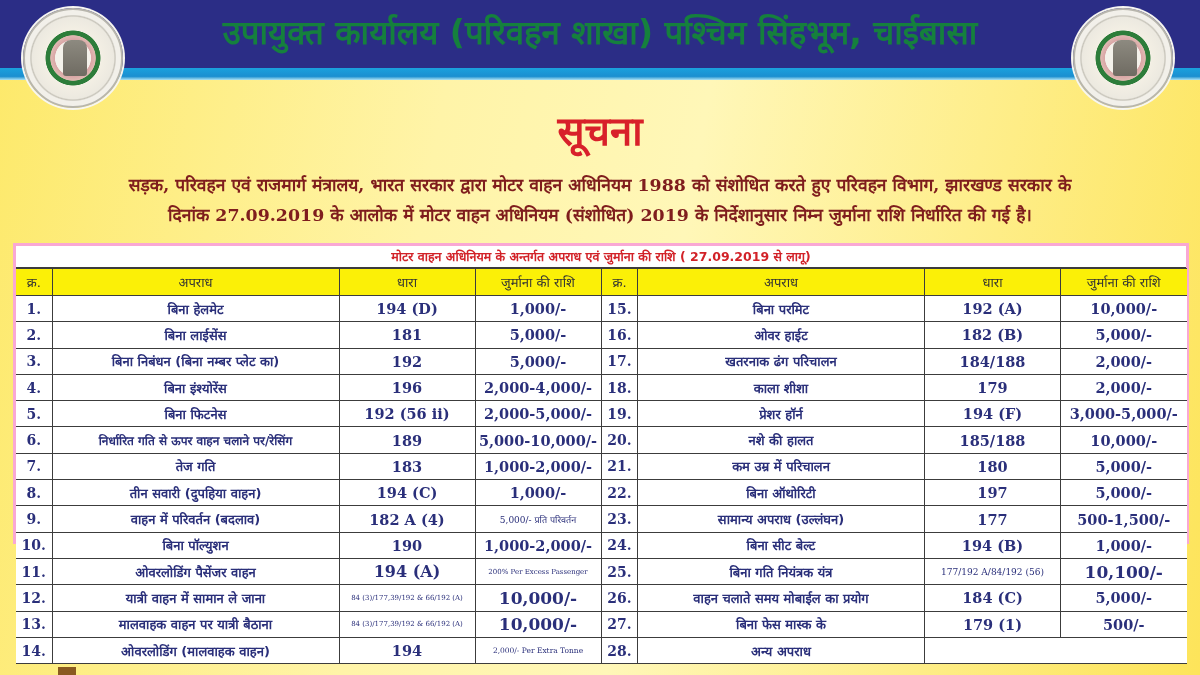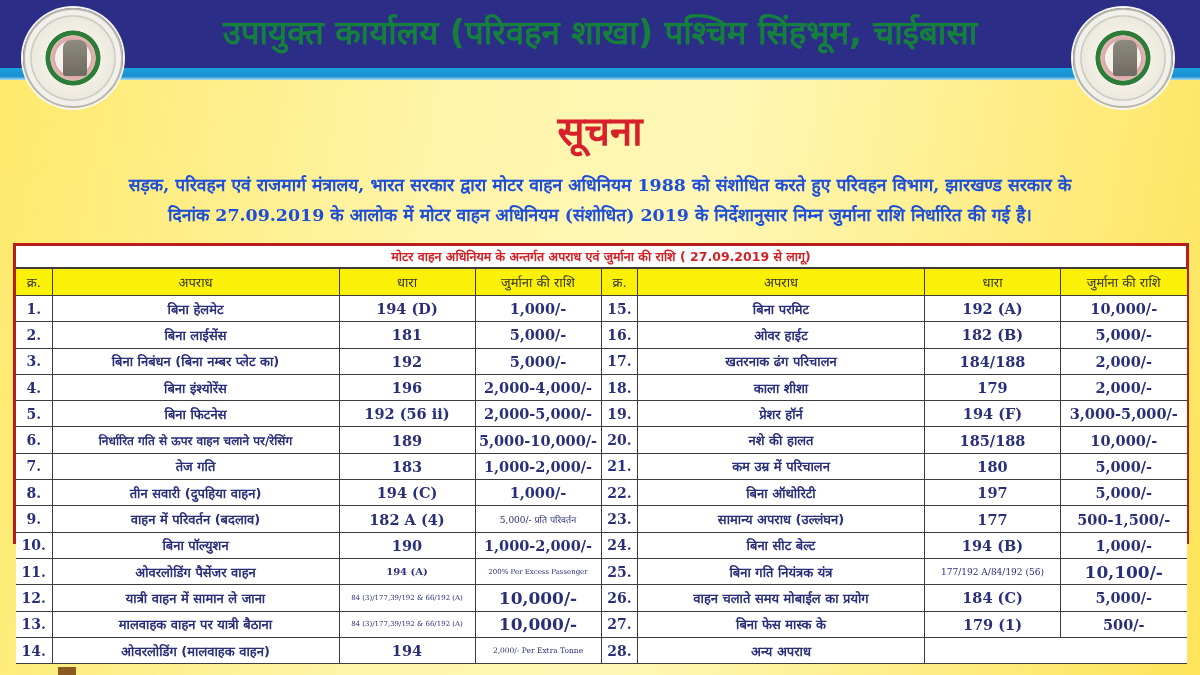--- a/index.html
+++ b/index.html
@@ -35,26 +35,26 @@
     background: linear-gradient(180deg, #8d8a80 0%, #6f6b62 100%);
     border-radius: 8px 8px 3px 3px;
   }
   .notice-title {
     position: absolute; left: 0; top: 104px; width: 1200px; text-align: center;
     color: #d8202a; font-family: "DejaVu Sans", sans-serif; font-weight: bold;
     font-size: 40px; line-height: 54px;
   }
   .intro {
     position: absolute; left: 8px; top: 170px; width: 1184px; text-align: center;
-    color: #1d4ed8; font-weight: bold; font-size: 17.4px; line-height: 30px;
+    color: #7f1d1d; font-weight: bold; font-size: 17.4px; line-height: 30px;
   }
   .intro div { white-space: nowrap; }
   .table-wrap {
     position: absolute; left: 13px; top: 243px; width: 1176px; height: 301px;
-    border: 3px solid #b91c1c; background: #84cc16;
+    border: 3px solid #f9a8d4; background: #84cc16;
   }
   .table-caption {
     height: 22px; line-height: 22px; text-align: center; color: #d22228;
     font-family: "DejaVu Sans", sans-serif; font-weight: bold; font-size: 12.5px;
     border-bottom: 1px solid #3c3c3c; background: #ffffff;
   }
   .grid { display: flex; }
   .half { width: 50%; }
   .half.left { border-right: 1px solid #3c3c3c; }
   table { border-collapse: collapse; width: 100%; table-layout: fixed; }
@@ -179,21 +179,21 @@
             </tr>
           <tr>
               <td class="num">10.</td>
               <td class="offence">बिना पॉल्युशन</td>
               <td>190</td>
               <td>1,000-2,000/-</td>
             </tr>
           <tr>
               <td class="num">11.</td>
               <td class="offence">ओवरलोडिंग पैसेंजर वाहन</td>
-              <td style="font-size:10px">194 (A)</td>
+              <td style="font-size:16px">194 (A)</td>
               <td class="small" style="font-size:7px">200% Per Excess Passenger</td>
             </tr>
           <tr>
               <td class="num">12.</td>
               <td class="offence">यात्री वाहन में सामान ले जाना</td>
               <td class="small" style="font-size:7px">84 (3)/177,39/192 &amp; 66/192 (A)</td>
               <td class="fine-lg">10,000/-</td>
             </tr>
           <tr>
               <td class="num">13.</td>

